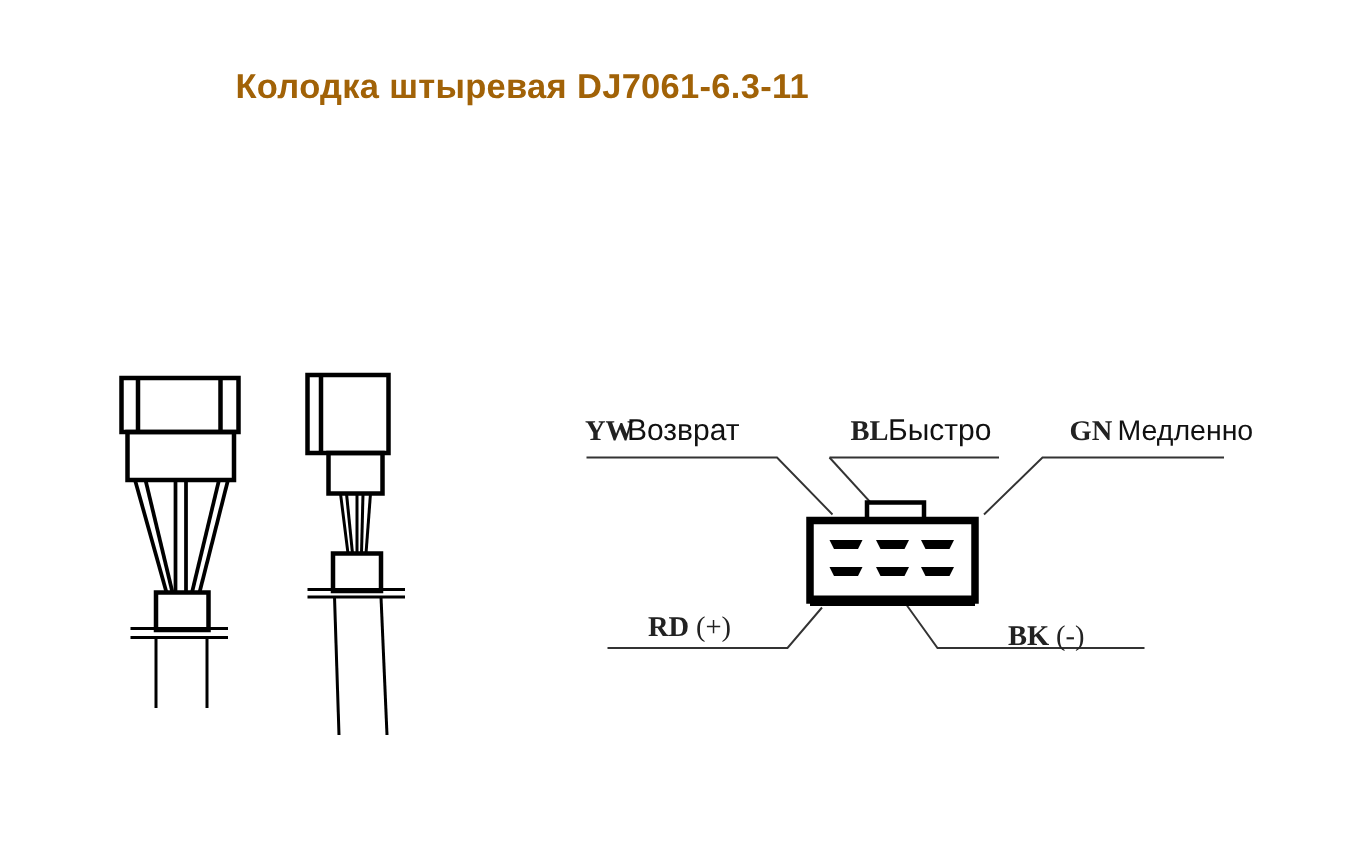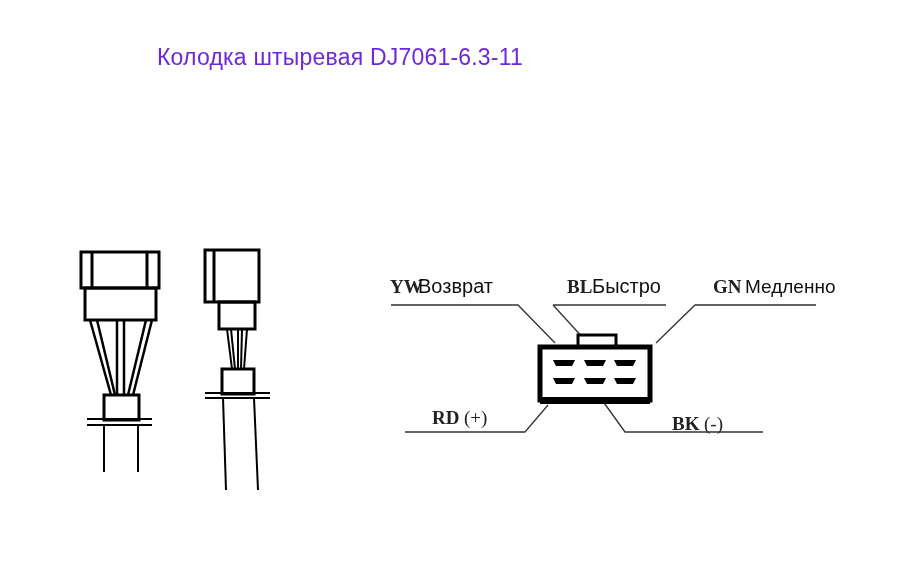--- a/index.html
+++ b/index.html
@@ -1,20 +1,20 @@
 <!DOCTYPE html>
 <html><head>
   <meta charset="utf-8">
   <style>
     html, body { margin: 0; padding: 0; background: #ffffff; }
     body { width: 900px; height: 575px; position: relative; overflow: hidden; }
     .title {
       position: absolute; left: 157px; top: 44px;
-      font-family: "Liberation Sans", sans-serif; font-weight: normal;
-      font-size: 23px; color: #6d28d9; letter-spacing: 0.2px; white-space: nowrap;
+      font-family: "Liberation Sans", sans-serif; font-weight: bold;
+      font-size: 23px; color: #a16207; letter-spacing: 0.2px; white-space: nowrap;
     }
     svg { position: absolute; left: 0; top: 0; }
     .code { font-family: "Liberation Serif", serif; font-weight: bold; fill: #222; }
     .lbl { font-family: "Liberation Sans", sans-serif; fill: #111; }
     .mono { font-family: "Liberation Serif", serif; fill: #222; }
   </style>
 </head>
 <body>
 
 <div class="title">Колодка штыревая DJ7061-6.3-11</div>

